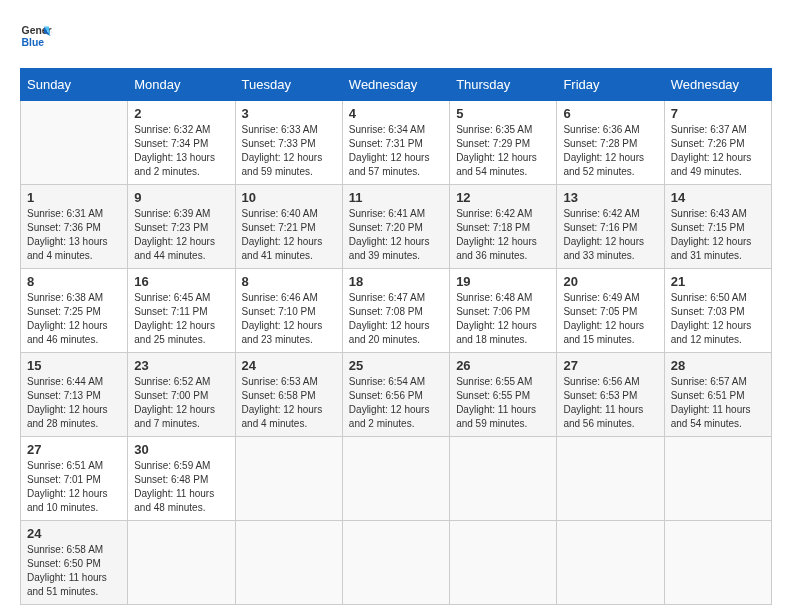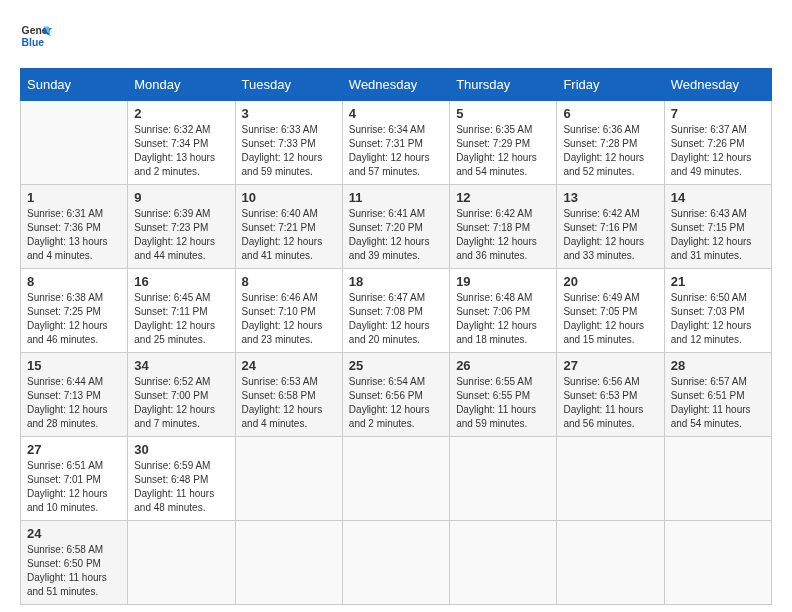--- a/index.html
+++ b/index.html
@@ -197,21 +197,21 @@
           <span class="day-num">21</span>
           <div class="day-detail">Sunrise: 6:50 AM<br>Sunset: 7:03 PM<br>Daylight: 12 hours and 12 minutes.</div>
         </td>
       </tr>
       <tr>
         <td>
           <span class="day-num">15</span>
           <div class="day-detail">Sunrise: 6:44 AM<br>Sunset: 7:13 PM<br>Daylight: 12 hours and 28 minutes.</div>
         </td>
         <td>
-          <span class="day-num">34</span>
+          <span class="day-num">23</span>
           <div class="day-detail">Sunrise: 6:52 AM<br>Sunset: 7:00 PM<br>Daylight: 12 hours and 7 minutes.</div>
         </td>
         <td>
           <span class="day-num">24</span>
           <div class="day-detail">Sunrise: 6:53 AM<br>Sunset: 6:58 PM<br>Daylight: 12 hours and 4 minutes.</div>
         </td>
         <td>
           <span class="day-num">25</span>
           <div class="day-detail">Sunrise: 6:54 AM<br>Sunset: 6:56 PM<br>Daylight: 12 hours and 2 minutes.</div>
         </td>

